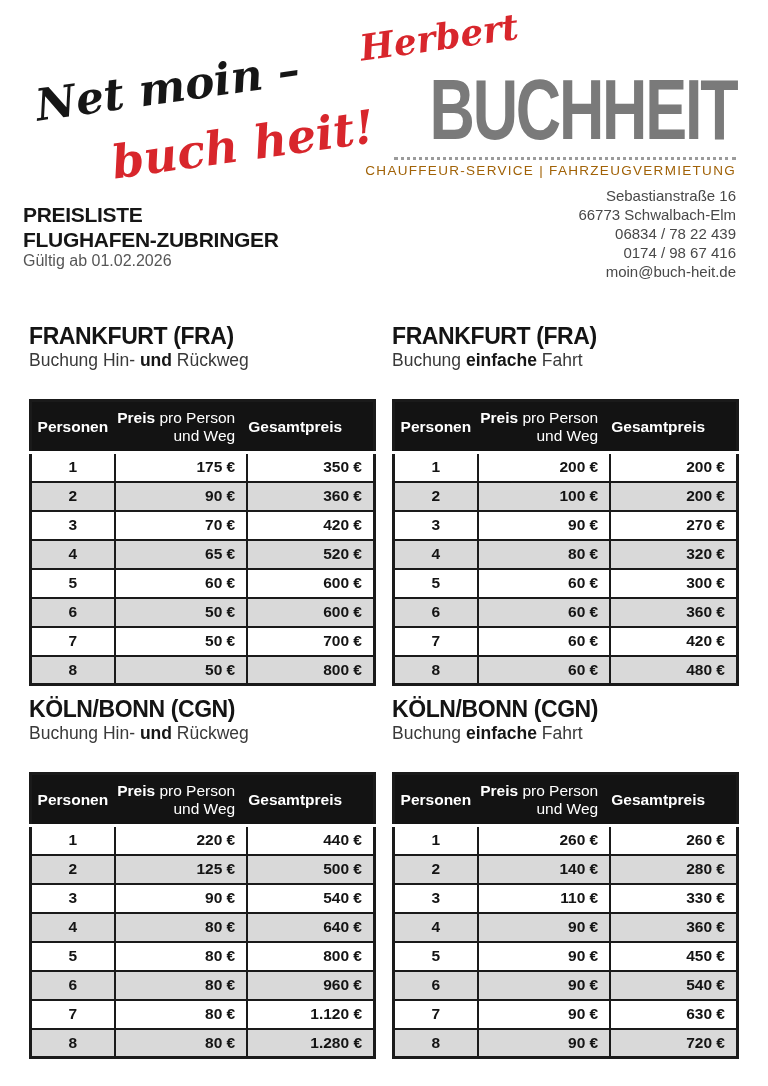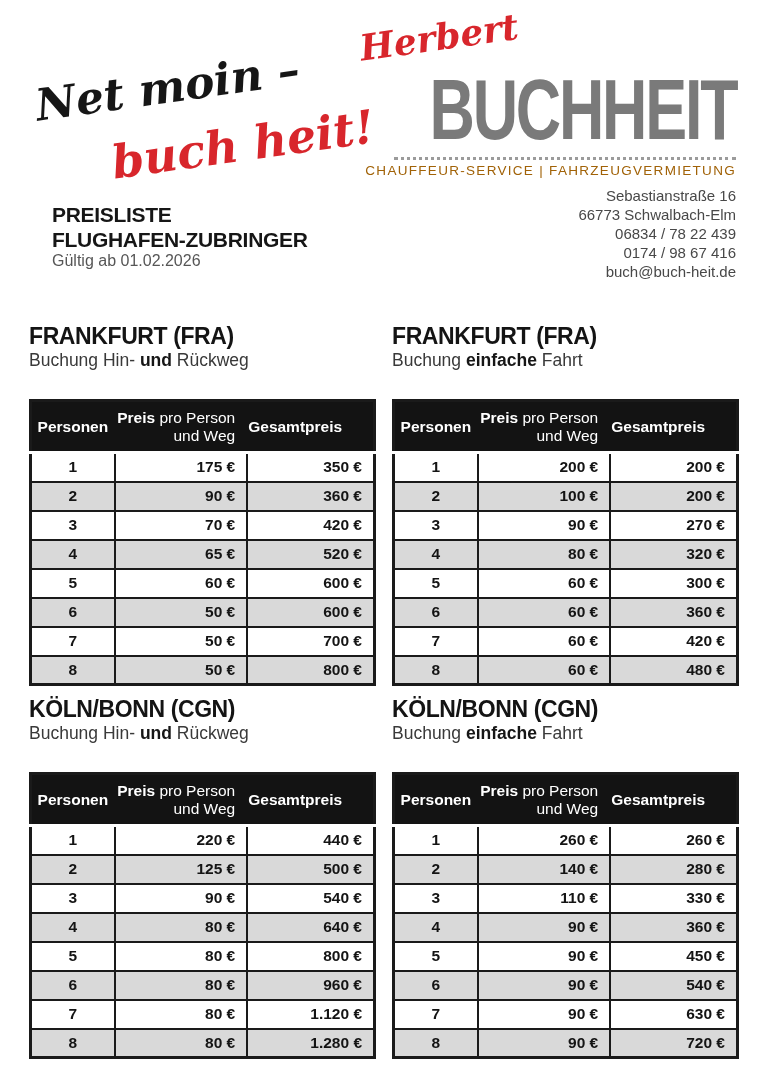--- a/index.html
+++ b/index.html
@@ -23,21 +23,21 @@
     position:absolute; right:32px; top:66px; font-size:86px; font-weight:bold;
     color:#7a7a7a; line-height:1; letter-spacing:-3px; white-space:nowrap;
     transform:scaleX(0.73); transform-origin:right center;
   }
   .dotline { position:absolute; right:32px; top:157px; width:342px; height:0;
     border-top:3px dotted #9b9b9b; }
   .logo-sub { position:absolute; right:32px; top:163px; font-size:13.5px;
     letter-spacing:1.3px; color:#a16207; white-space:nowrap; }
   .address { position:absolute; right:32px; top:186px; text-align:right;
     font-size:15px; line-height:19px; color:#484848; }
-  .title-block { position:absolute; left:52px; top:203px; }
+  .title-block { position:absolute; left:23px; top:203px; }
   .title-block .big { font-size:21px; font-weight:bold; color:#161616;
     line-height:24.5px; letter-spacing:-0.3px; }
   .valid { font-size:16px; color:#565656; margin-top:0; }
   
   .price-block { position:absolute; width:347px; }
   .pos-tl { left:29px;  top:323px; }
   .pos-tr { left:392px; top:323px; }
   .pos-bl { left:29px;  top:696px; }
   .pos-br { left:392px; top:696px; }
   .price-block h2 { font-size:23px; font-weight:bold; color:#141414;
@@ -74,21 +74,21 @@
   <div class="script herbert">Herbert</div>
   <div class="wordmark">BUCHHEIT</div>
   <div class="dotline"></div>
   <div class="logo-sub">CHAUFFEUR-SERVICE | FAHRZEUGVERMIETUNG</div>
 
   <div class="address">
     <div>Sebastianstraße 16</div>
     <div>66773 Schwalbach-Elm</div>
     <div>06834 / 78 22 439</div>
     <div>0174 / 98 67 416</div>
-    <div>buch@buch-heit.de</div>
+    <div>moin@buch-heit.de</div>
   </div>
 
   <div class="title-block">
     <div class="big">PREISLISTE</div>
     <div class="big">FLUGHAFEN-ZUBRINGER</div>
     <div class="valid">Gültig ab 01.02.2026</div>
   </div>
 
   <section class="price-block pos-tl">
     <h2>FRANKFURT (FRA)</h2>

